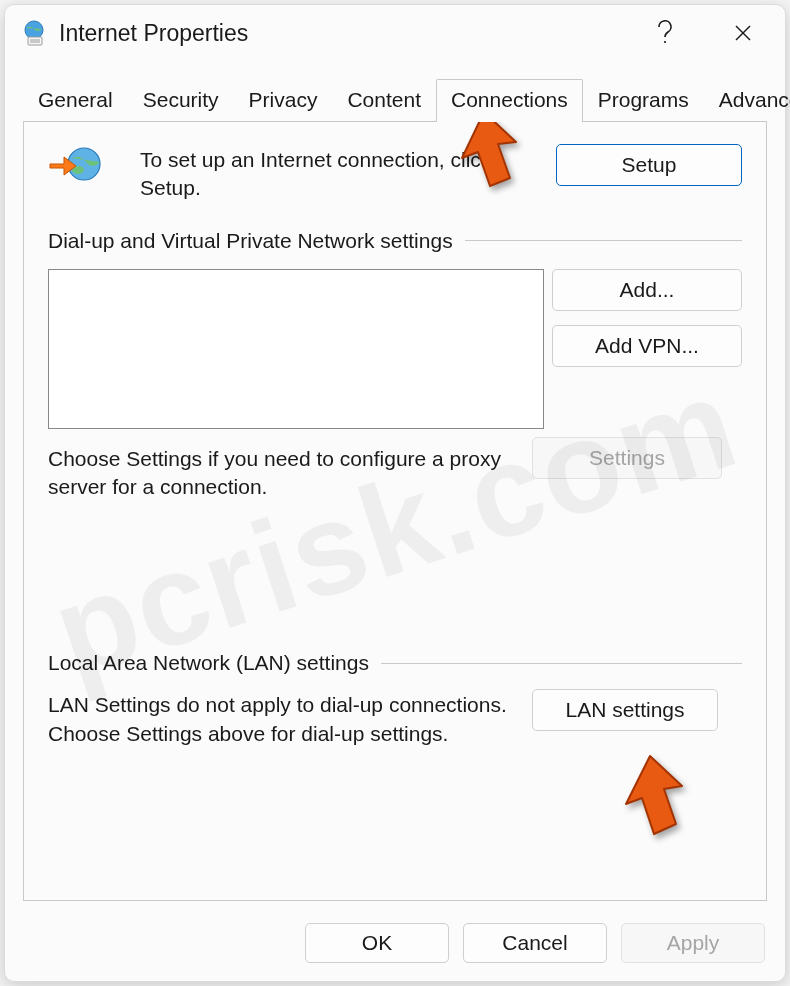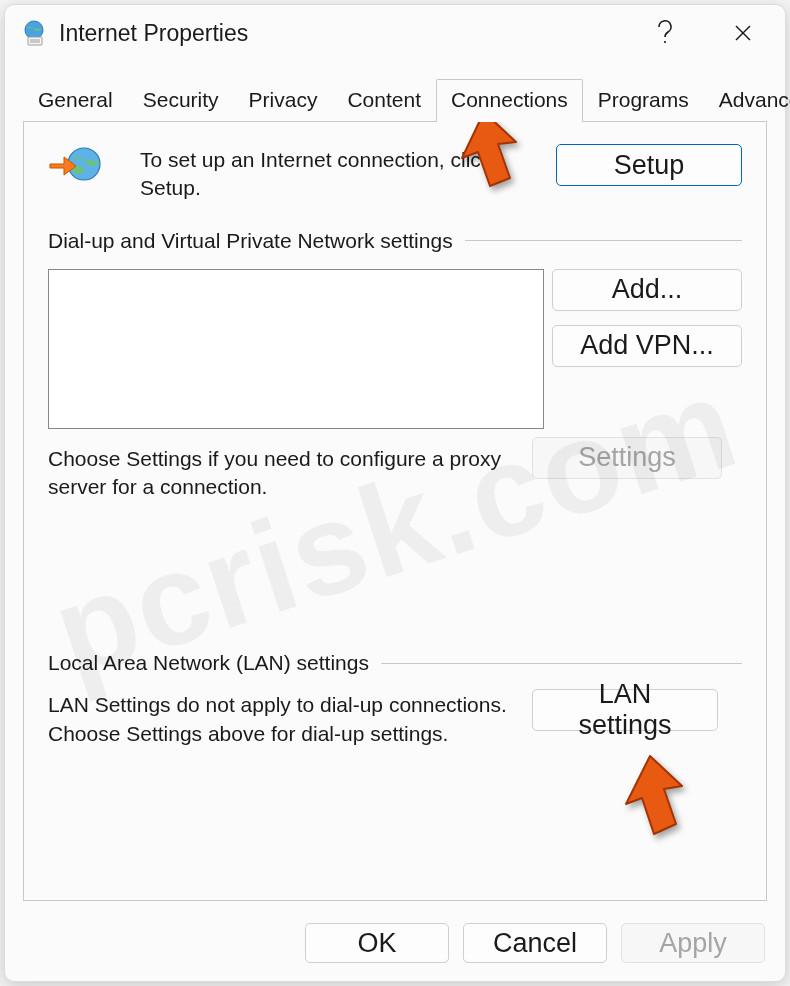--- a/index.html
+++ b/index.html
@@ -85,21 +85,21 @@
   
   .setup-row { display:flex; align-items:flex-start; gap:36px; }
   .setup-icon { width:56px; height:44px; flex:0 0 56px; display:flex; align-items:center; justify-content:center; }
   .setup-text { flex:1; font-size:21px; line-height:1.35; color:#1a1a1a; padding-top:2px; }
   .btn {
     min-width: 186px;
     height: 42px;
     background:#fdfdfd;
     border:1px solid #cfcfcf;
     border-radius:5px;
-    font-size:27px;
+    font-size:21px;
     color:#1a1a1a;
     cursor:default;
     display:flex; align-items:center; justify-content:center;
     padding: 0 18px;
   }
   .btn.primary { border:1.5px solid #0067c0; }
   .btn.disabled { color:#a5a5a5; border-color:#e1e1e1; background:#f7f7f7; }
   
   .group-header {
     display:flex; align-items:center; gap:12px;

